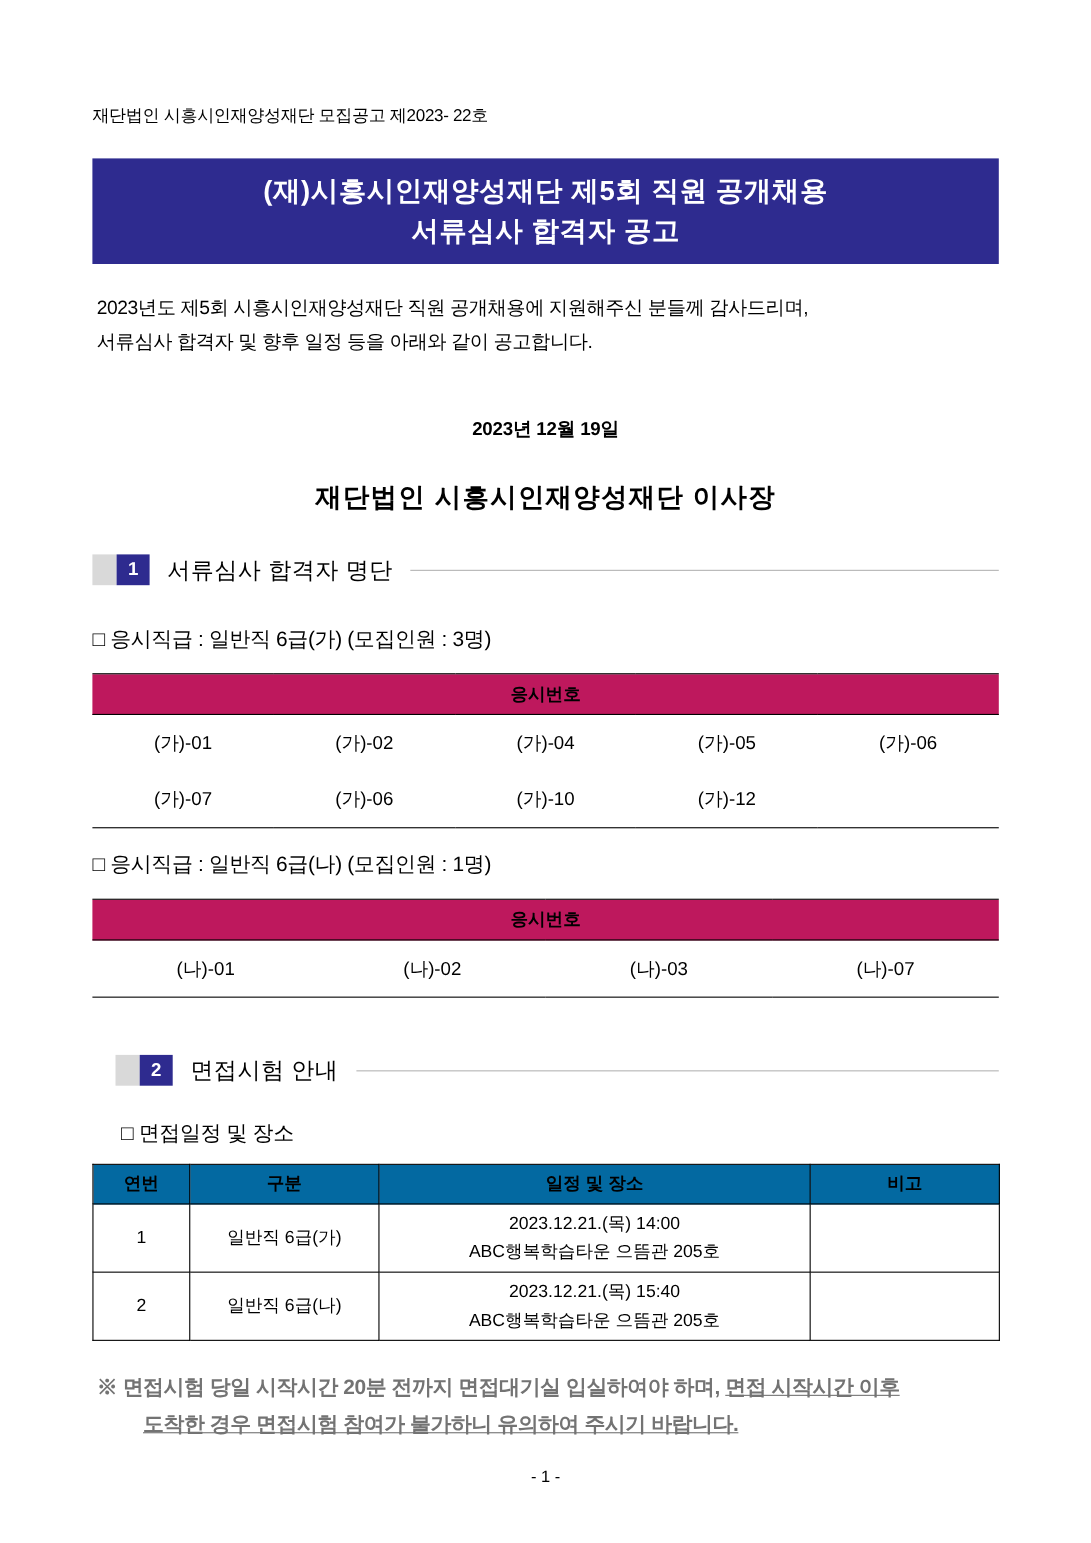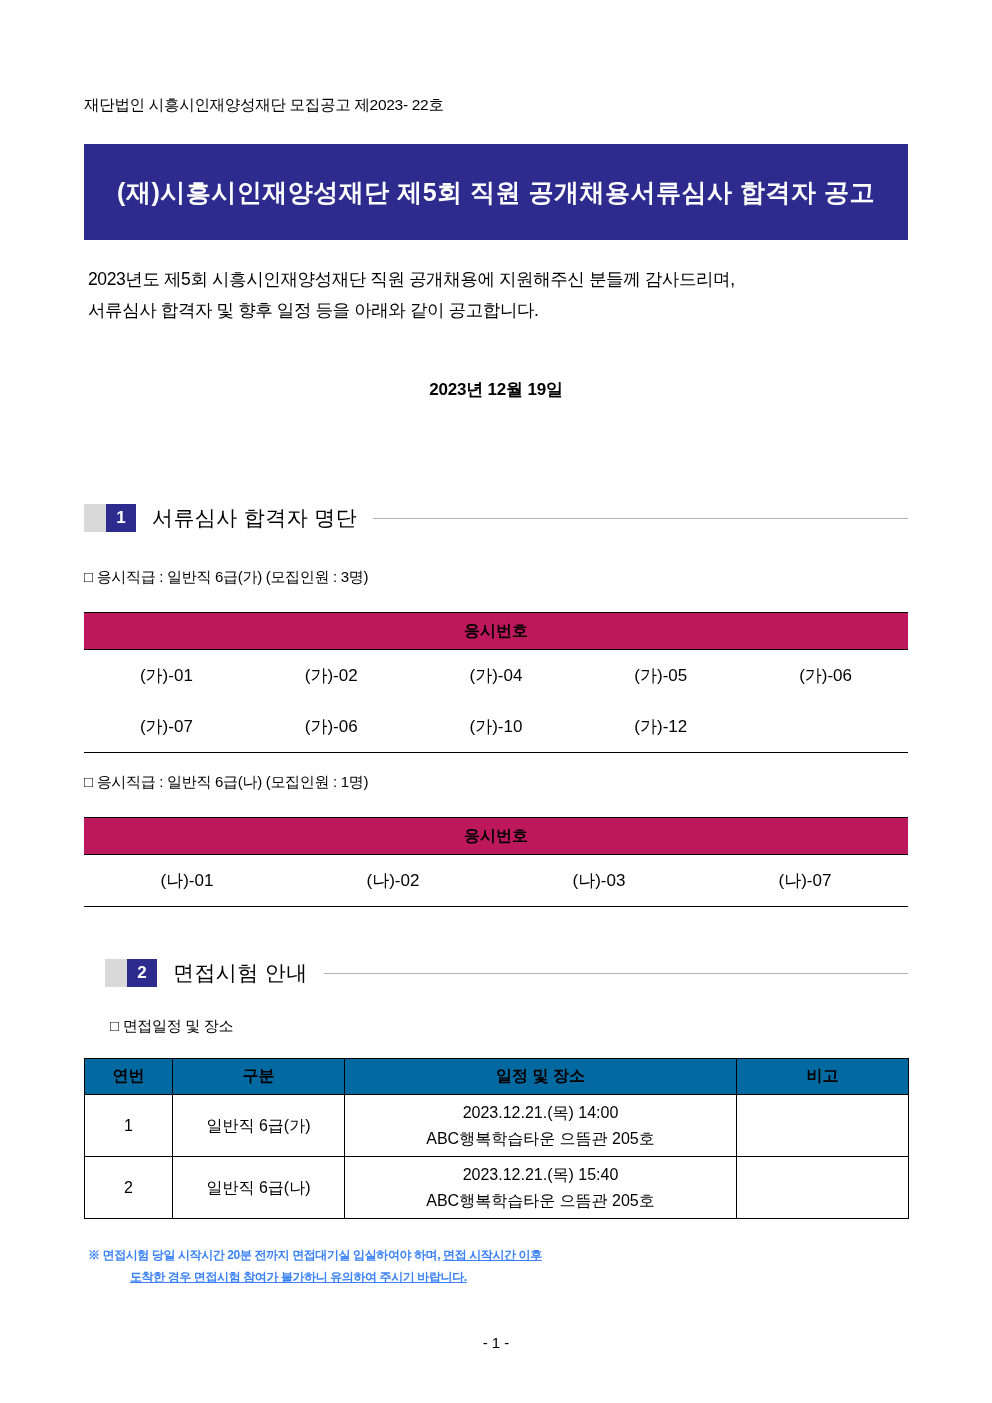--- a/index.html
+++ b/index.html
@@ -32,21 +32,21 @@
   }
   .title-band {
     position: absolute;
     left: 84px;
     top: 144px;
     width: 824px;
     height: 96px;
     background: #2e2b8f;
     color: #ffffff;
     display: flex;
-    flex-direction: row;
+    flex-direction: column;
     align-items: center;
     justify-content: center;
     font-weight: bold;
     font-size: 25px;
     letter-spacing: 0.5px;
     line-height: 1.45;
   }
   .intro {
     position: absolute;
     left: 88px;
@@ -109,21 +109,21 @@
   }
   .sec-rule {
     flex: 1;
     height: 1px;
     background: #b4b4b4;
     margin-left: 16px;
   }
 
   .bullet-line {
     position: absolute;
-    font-size: 15px;
+    font-size: 19px;
     letter-spacing: -0.3px;
   }
 
   
   table.cand {
     position: absolute;
     border-collapse: collapse;
     table-layout: fixed;
   }
   table.cand th {
@@ -170,23 +170,23 @@
   }
   table.interview td.twoline {
     line-height: 1.6;
   }
 
   .note {
     position: absolute;
     left: 88px;
     top: 1245px;
     width: 824px;
-    font-size: 12px;
-    font-weight: bold;
-    color: #3b82f6;
+    font-size: 19px;
+    font-weight: bold;
+    color: #737373;
     line-height: 1.8;
     letter-spacing: -0.4px;
   }
   .note .u {
     text-decoration: underline;
   }
   .note .l2 {
     display: block;
     margin-left: 42px;
   }
@@ -210,20 +210,21 @@
     <div>(재)시흥시인재양성재단 제5회 직원 공개채용</div>
     <div>서류심사 합격자 공고</div>
   </div>
 
   <div class="intro">
     <div>2023년도 제5회 시흥시인재양성재단 직원 공개채용에 지원해주신 분들께 감사드리며,</div>
     <div>서류심사 합격자 및 향후 일정 등을 아래와 같이 공고합니다.</div>
   </div>
 
   <div class="date-line">2023년 12월 19일</div>
+  <div class="org-line">재단법인 시흥시인재양성재단 이사장</div>
 
   <div class="section-head" style="left:84px; top:503px; width:824px;">
     <div class="sec-grey"></div>
     <div class="sec-num">1</div>
     <div class="sec-title">서류심사 합격자 명단</div>
     <div class="sec-rule"></div>
   </div>
 
   <div class="bullet-line" style="left:84px; top:568px;">□ 응시직급 : 일반직 6급(가) (모집인원 : 3명)</div>
 

